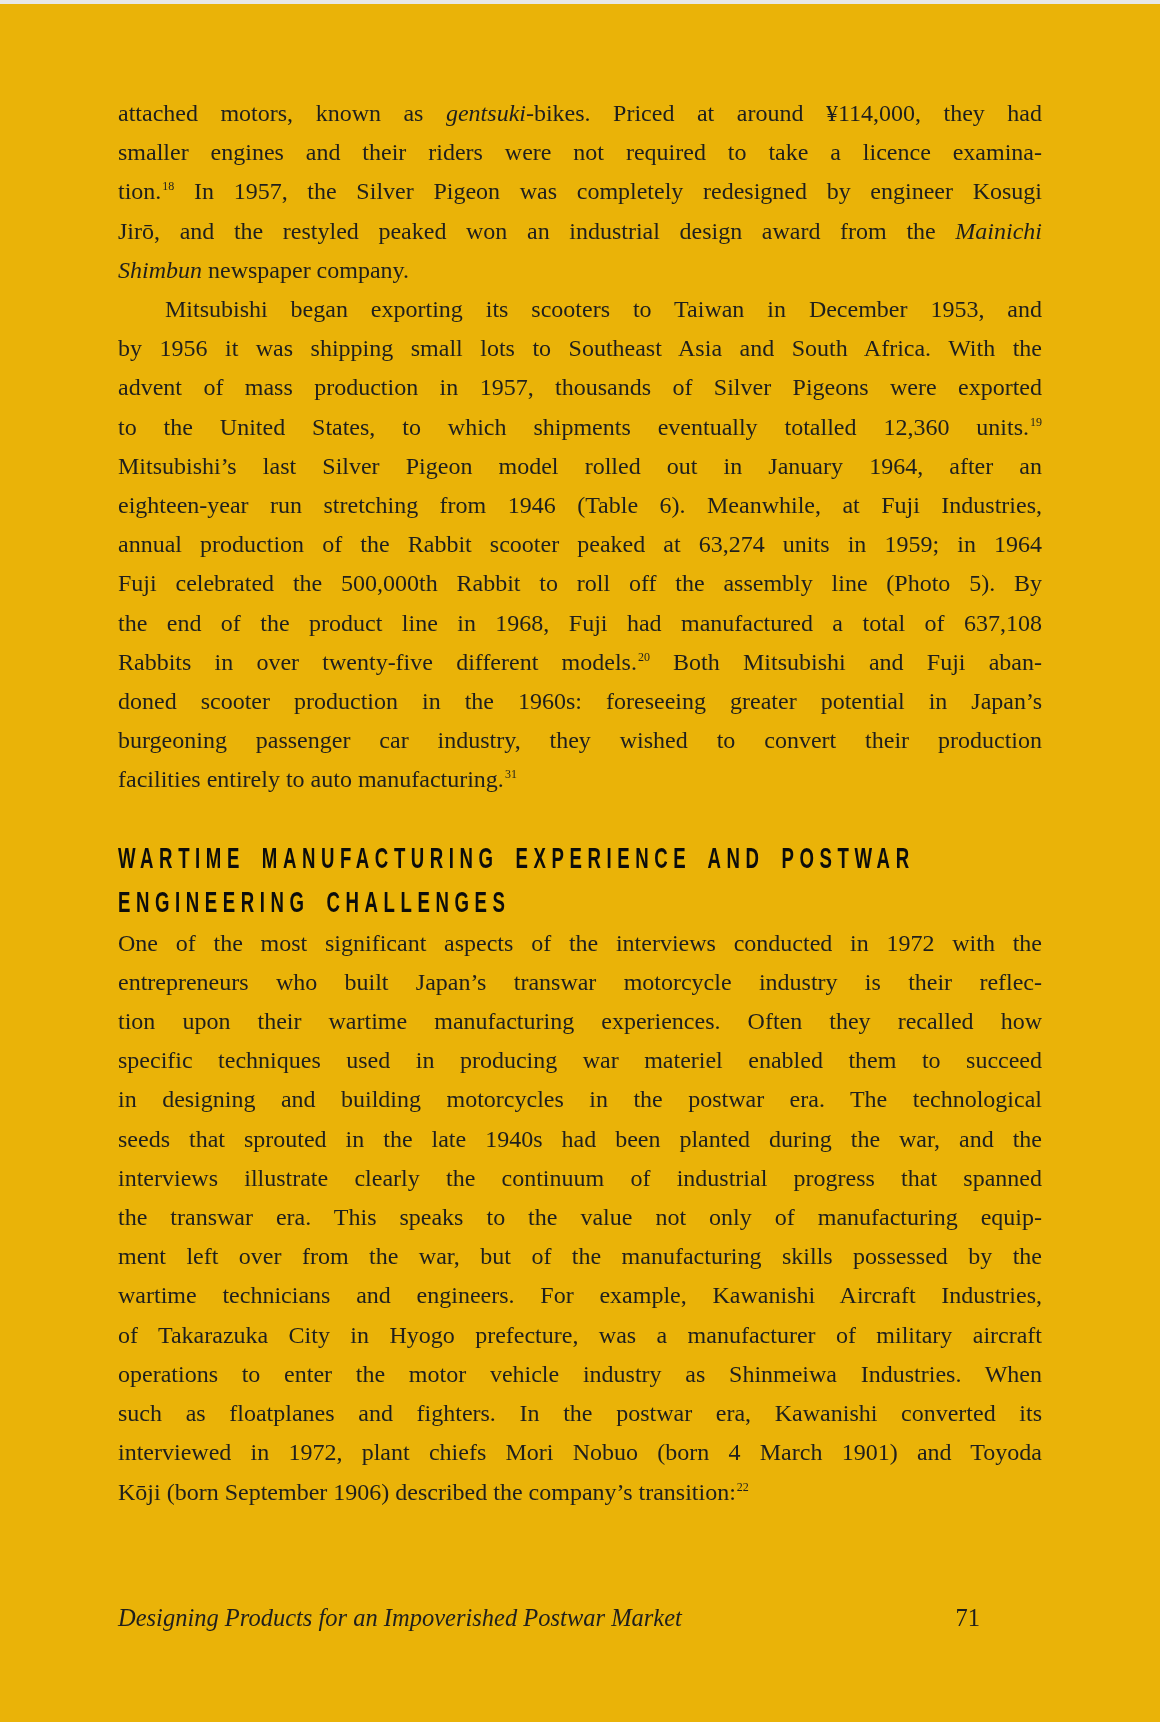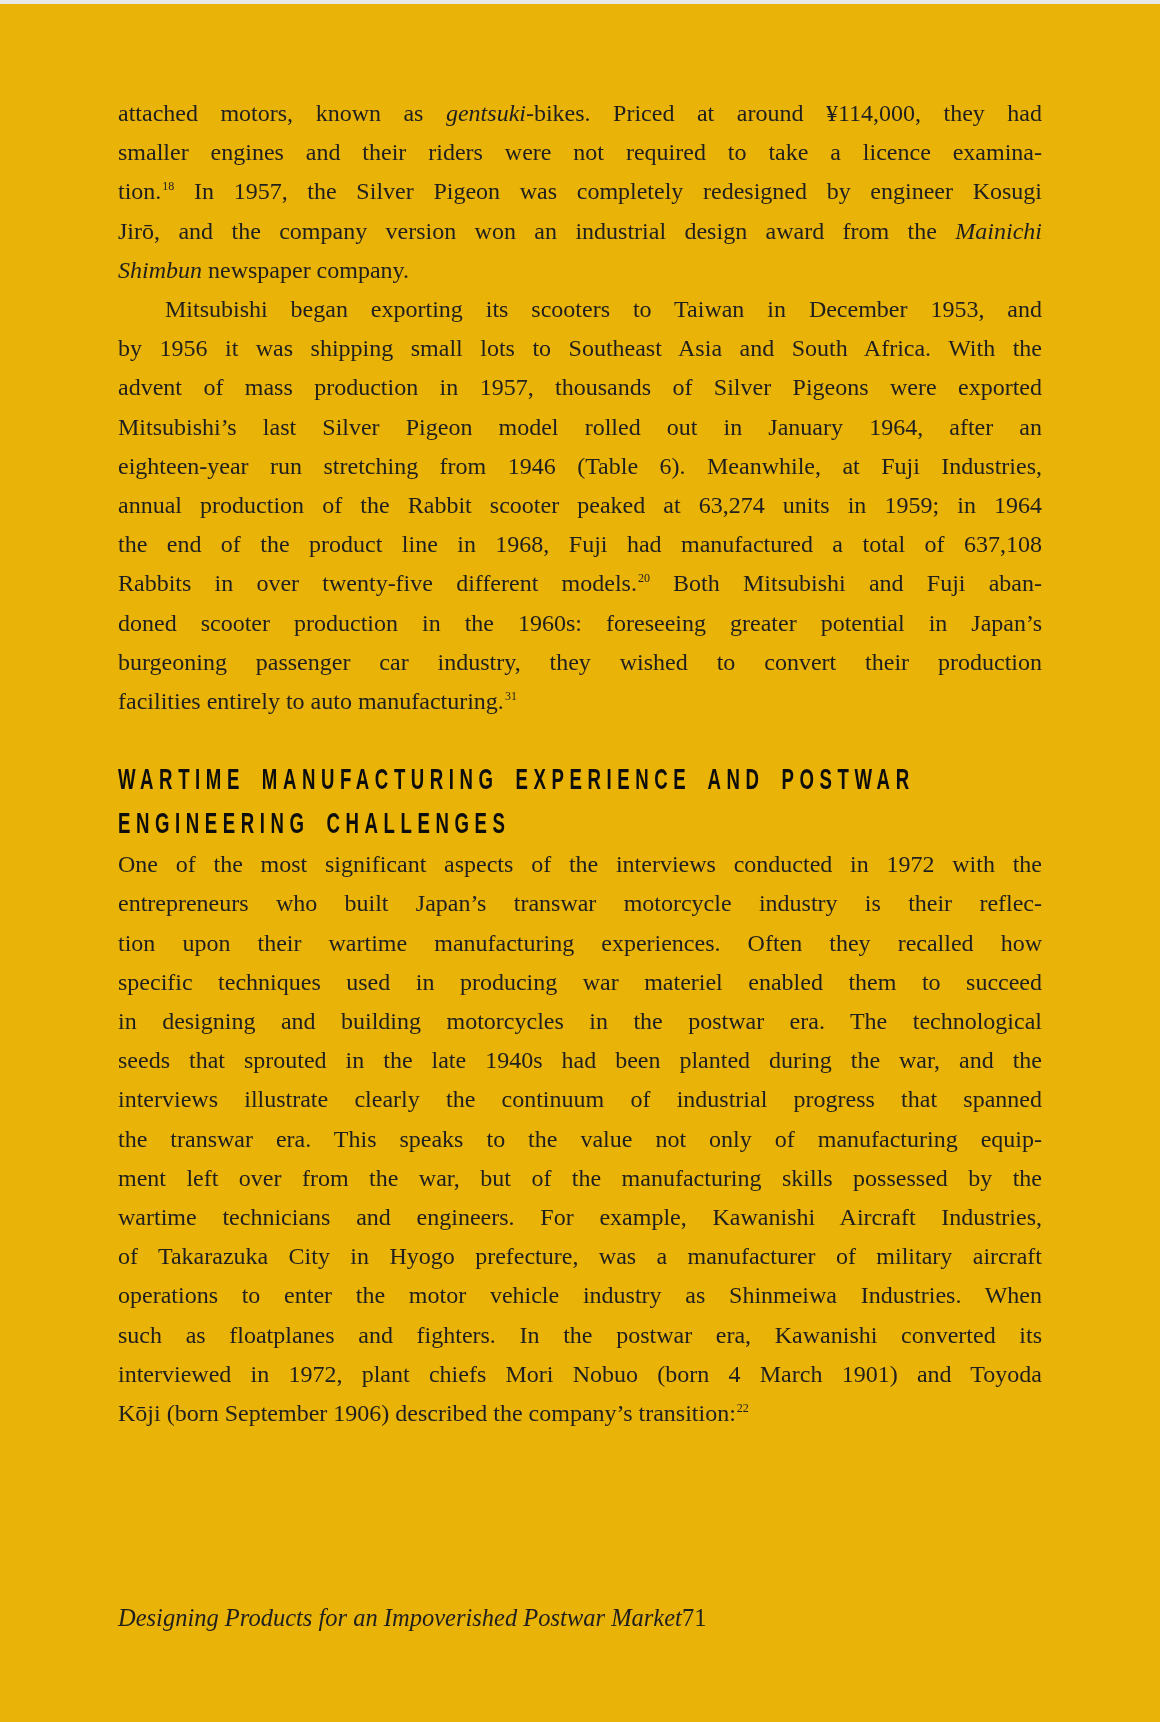--- a/index.html
+++ b/index.html
@@ -61,48 +61,51 @@
     letter-spacing: 9px;
     word-spacing: 10px;
     white-space: nowrap;
   }
   .footer {
     position: absolute;
     left: 118px;
     top: 1600px;
     width: 924px;
     display: flex;
+    justify-content: space-between;
     align-items: baseline;
     font-size: 24.5px;
   }
   .running-title { font-style: italic; }
   .page-number {
     font-style: normal;
     padding-right: 62px;
   }
 </style>
 </head>
 <body>
 
 <div class="page">
   <main class="body-text">
       <div class="paragraph">
         <div class="line"><span>attached motors, known as </span><em>gentsuki</em><span>-bikes. Priced at around ¥114,000, they had</span></div>
         <div class="line"><span>smaller engines and their riders were not required to take a licence examina-</span></div>
         <div class="line"><span>tion.</span><sup>18</sup><span> In 1957, the Silver Pigeon was completely redesigned by engineer Kosugi</span></div>
-        <div class="line"><span>Jirō, and the company version won an industrial design award from the </span><em>Mainichi</em></div>
+        <div class="line"><span>Jirō, and the restyled peaked won an industrial design award from the </span><em>Mainichi</em></div>
         <div class="line last"><em>Shimbun</em><span> newspaper company.</span></div>
       </div>
       <div class="paragraph">
         <div class="line indent"><span>Mitsubishi began exporting its scooters to Taiwan in December 1953, and</span></div>
         <div class="line"><span>by 1956 it was shipping small lots to Southeast Asia and South Africa. With the</span></div>
         <div class="line"><span>advent of mass production in 1957, thousands of Silver Pigeons were exported</span></div>
+        <div class="line"><span>to the United States, to which shipments eventually totalled 12,360 units.</span><sup>19</sup></div>
         <div class="line"><span>Mitsubishi’s last Silver Pigeon model rolled out in January 1964, after an</span></div>
         <div class="line"><span>eighteen-year run stretching from 1946 (Table 6). Meanwhile, at Fuji Industries,</span></div>
         <div class="line"><span>annual production of the Rabbit scooter peaked at 63,274 units in 1959; in 1964</span></div>
+        <div class="line"><span>Fuji celebrated the 500,000th Rabbit to roll off the assembly line (Photo 5). By</span></div>
         <div class="line"><span>the end of the product line in 1968, Fuji had manufactured a total of 637,108</span></div>
         <div class="line"><span>Rabbits in over twenty-five different models.</span><sup>20</sup><span> Both Mitsubishi and Fuji aban-</span></div>
         <div class="line"><span>doned scooter production in the 1960s: foreseeing greater potential in Japan’s</span></div>
         <div class="line"><span>burgeoning passenger car industry, they wished to convert their production</span></div>
         <div class="line last"><span>facilities entirely to auto manufacturing.</span><sup>31</sup></div>
       </div>
       <div class="heading">
         <div class="h-line"><span>WARTIME MANUFACTURING EXPERIENCE AND POSTWAR</span></div>
         <div class="h-line"><span>ENGINEERING CHALLENGES</span></div>
       </div>

